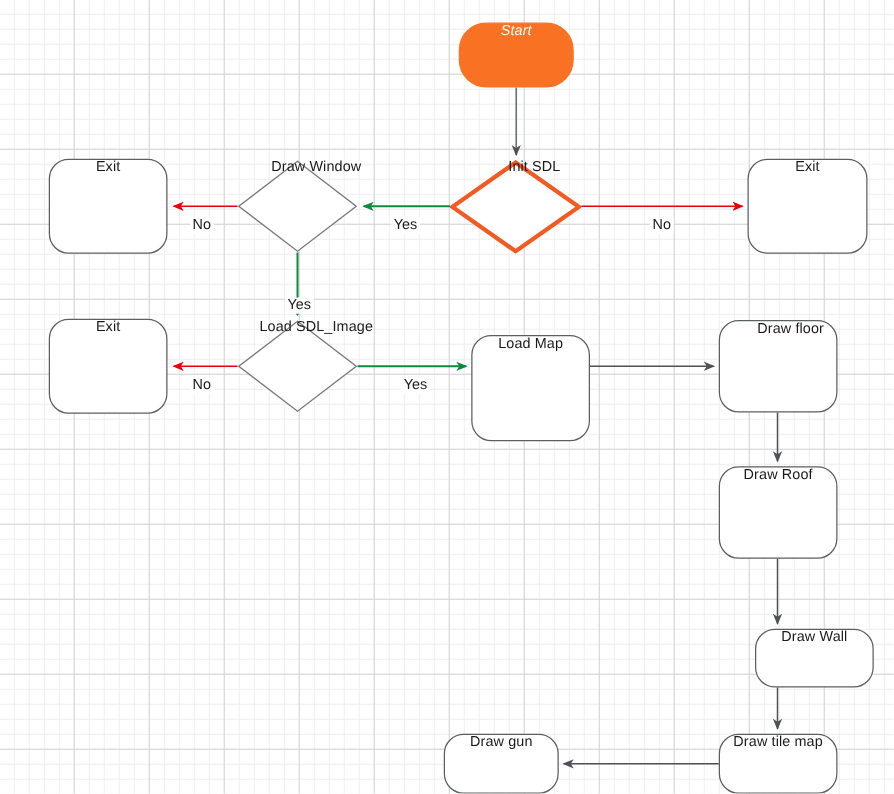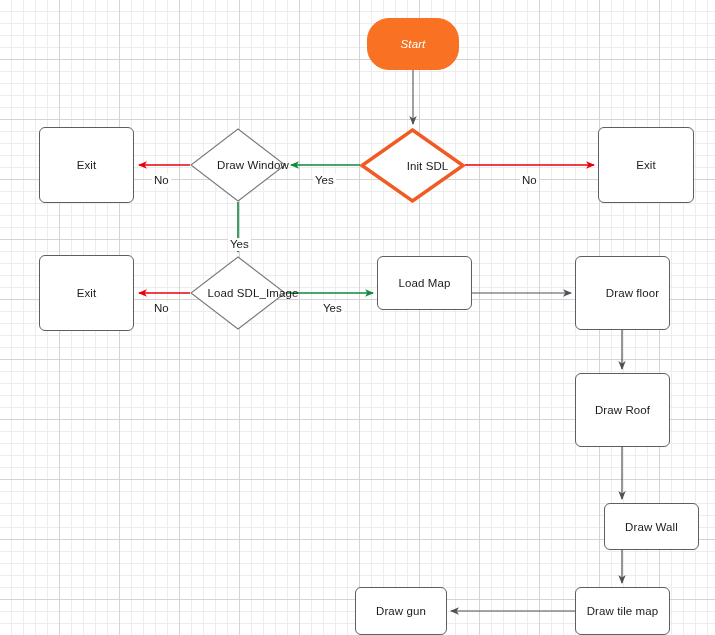--- a/index.html
+++ b/index.html
@@ -26,31 +26,31 @@
     position: absolute;
     left: 0;
     top: 0;
     width: 715px;
     height: 635px;
   }
   .node {
     position: absolute;
     box-sizing: border-box;
     display: flex;
-    align-items: center;
+    align-items: flex-start;
     justify-content: center;
     font-size: 11.5px;
     color: #1a1a1a;
     letter-spacing: 0.1px;
     white-space: nowrap;
   }
   .node.rect {
     background: #ffffff;
     border: 1px solid #5a5f63;
-    border-radius: 6px;
+    border-radius: 16px;
   }
   .node.start {
     background: #f97223;
     border: 1px solid #f97223;
     border-radius: 22px;
     color: #ffffff;
     font-style: italic;
     font-size: 11.5px;
   }
   .node.diamond {
@@ -177,21 +177,21 @@
     <svg class="diamond-shape" viewBox="0 0 96 74" preserveAspectRatio="none">
       <polygon points="48,1 95,37 48,73 1,37" fill="#ffffff" stroke="#777b7f" stroke-width="1.1"></polygon>
     </svg>
     <span class="diamond-label">Load SDL_Image</span>
   </div>
 
   <div class="node rect" style="left:39px; top:255px; width:95px; height:76px;">
     <span>Exit</span>
   </div>
 
-  <div class="node rect" style="left:377px; top:256px; width:95px; height:54px;">
+  <div class="node rect" style="left:377px; top:268px; width:95px; height:85px;">
     <span>Load Map</span>
   </div>
 
   <div class="node rect" style="left:575px; top:256px; width:95px; height:74px;padding-left:20px;">
     <span>Draw floor</span>
   </div>
 
   <div class="node rect" style="left:575px; top:373px; width:95px; height:74px;">
     <span>Draw Roof</span>
   </div>

